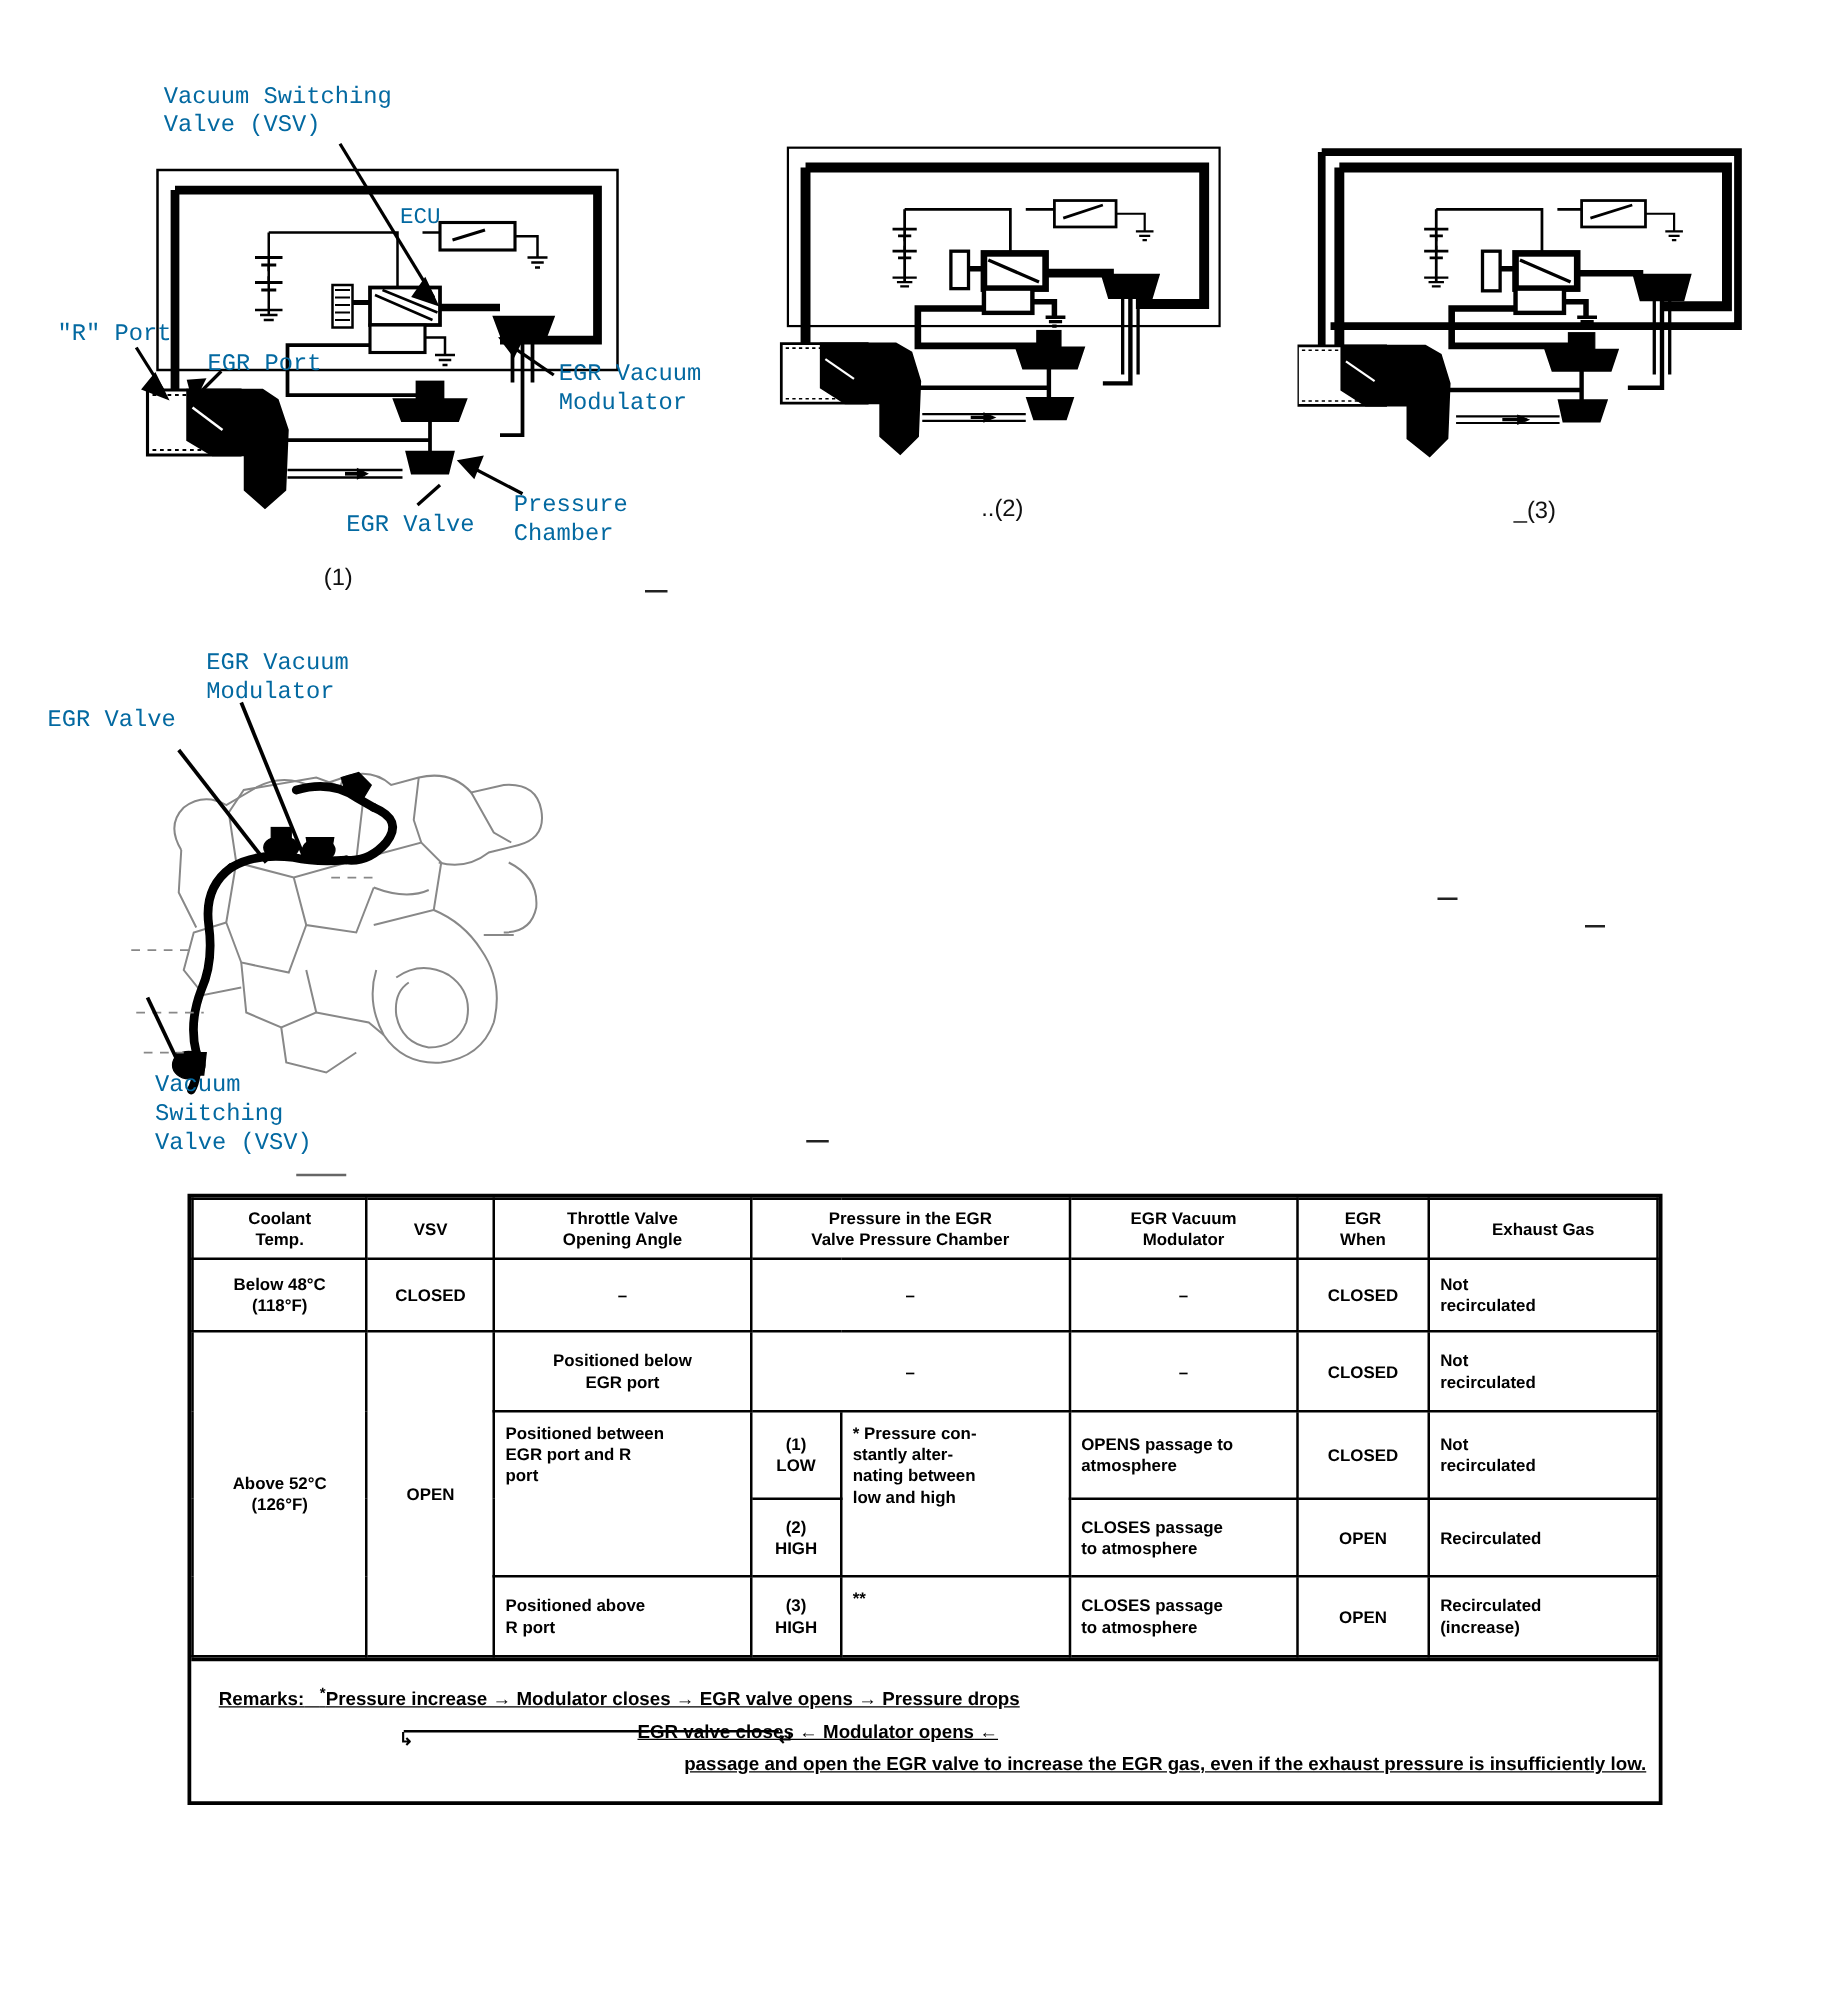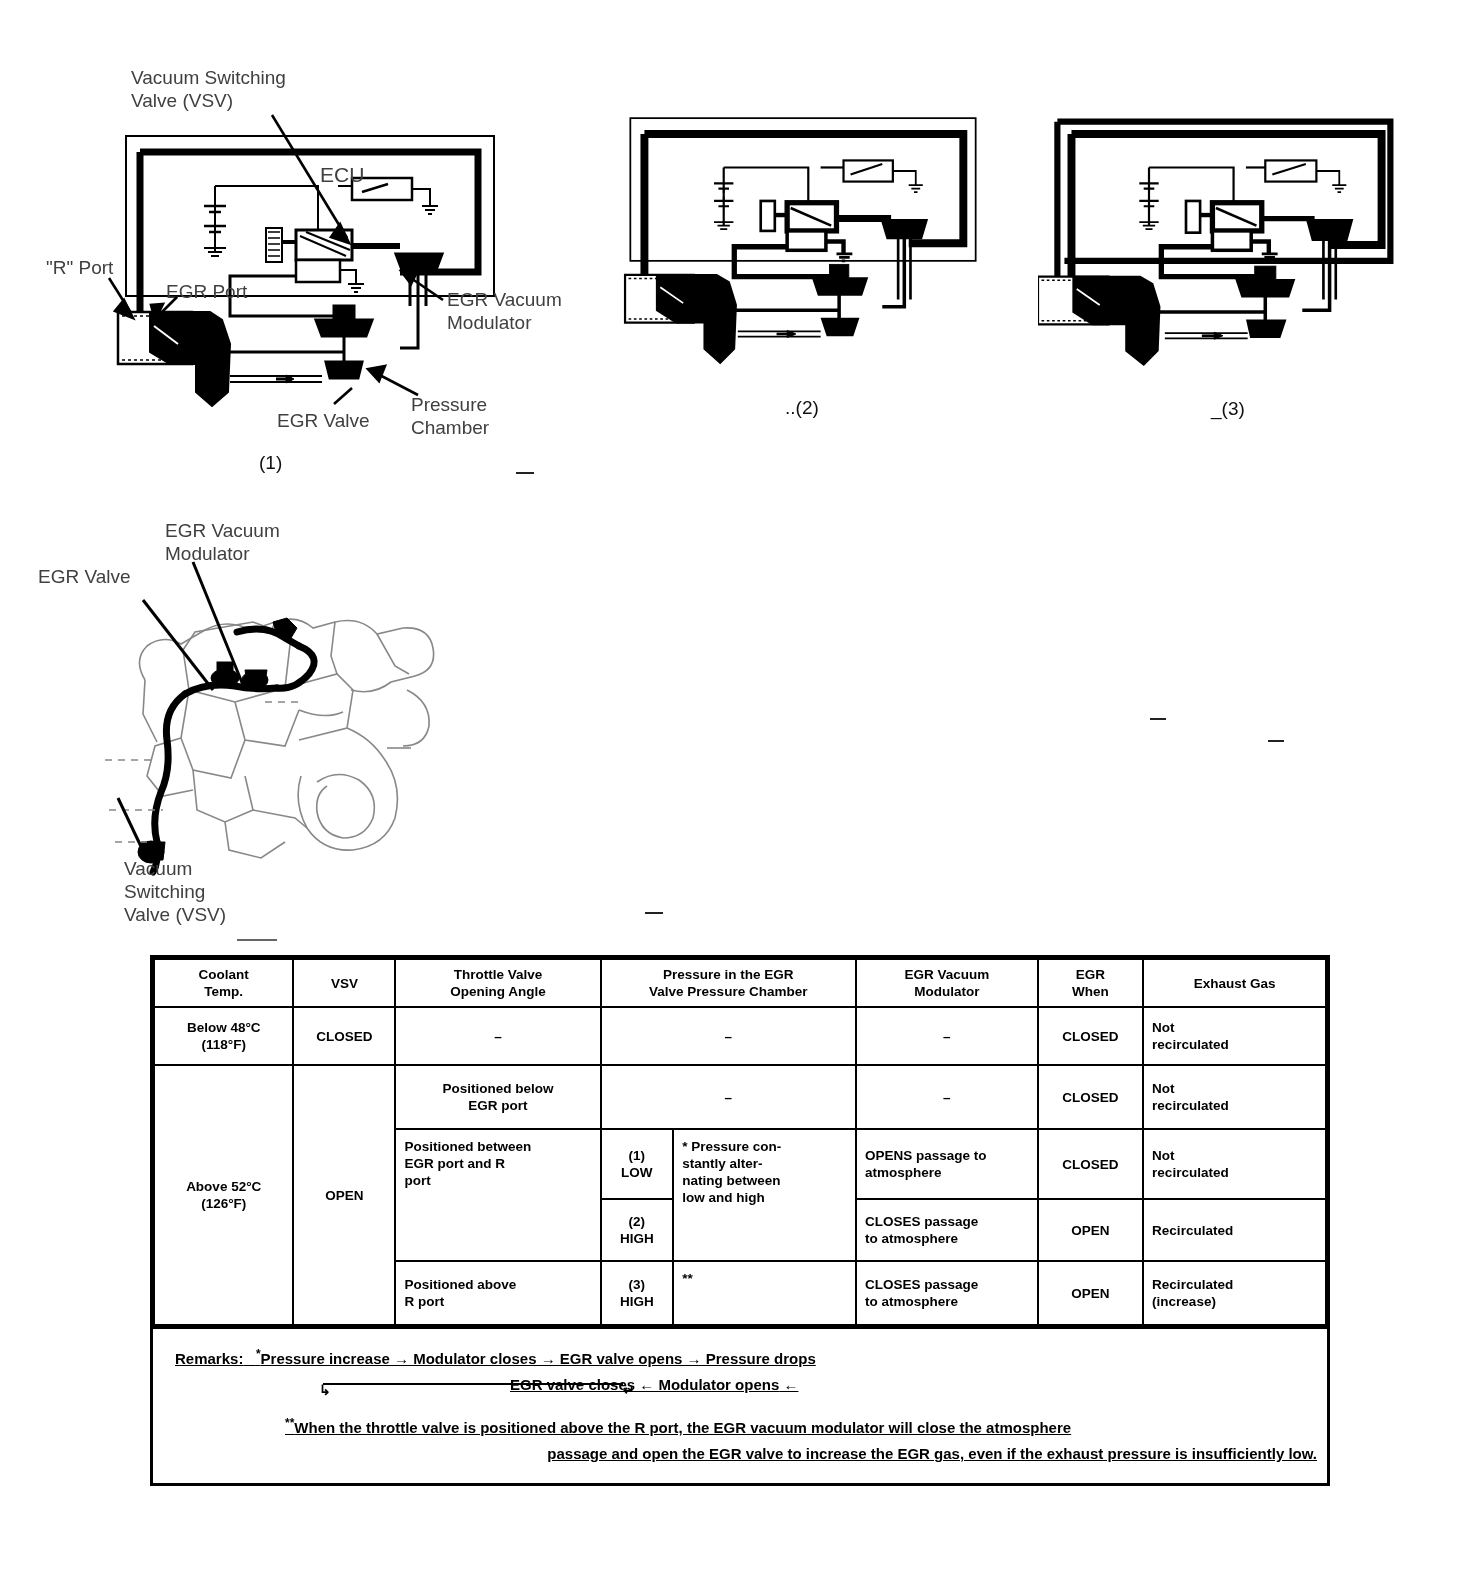--- a/index.html
+++ b/index.html
@@ -1,20 +1,20 @@
 <!DOCTYPE html>
 <html><head>
 <meta charset="utf-8">
 <style>
   html,body{margin:0;padding:0;background:#fff;}
   body{width:1463px;height:1596px;position:relative;font-family:"Liberation Sans",sans-serif;color:#000;}
   .canvas{position:relative;width:1463px;height:1596px;overflow:hidden;}
 
   
-  .lbl{position:absolute;font-size:19px;line-height:23px;color:#404040;white-space:pre;}
+  .lbl{position:absolute;font-size:19px;line-height:23px;color:#0369a1;white-space:pre;font-family:Liberation Mono, monospace;}
   .fignum{position:absolute;font-size:19px;color:#111;}
 
   
   .diagram{position:absolute;}
   .dsvg{display:block;}
 
   
   .tbl-wrap{position:absolute;left:150px;top:955px;width:1180px;border:3px solid #000;box-sizing:border-box;background:#fff;}
   table.spec{border-collapse:collapse;width:100%;table-layout:fixed;}
   table.spec td,table.spec th{border:2px solid #000;padding:6px 8px;font-size:13.5px;font-weight:bold;vertical-align:middle;line-height:17px;}
@@ -96,21 +96,21 @@
         <path d="M96 222 L244 222" stroke-width="3"></path>
         <path d="M130 246 L222 246 M130 252 L222 252" stroke-width="2"></path>
         <path d="M176 249 L192 249" stroke-width="3"></path>
         <path d="M186 245 L194 249 L186 253 Z" fill="#000"></path>
       </g>
     </svg>
   </div>
 
   <span class="lbl" style="left:131px;top:66px;">Vacuum Switching
 Valve (VSV)</span>
-  <span class="lbl" style="left:320px;top:163px;font-size:21px;">ECU</span>
+  <span class="lbl" style="left:320px;top:163px;font-size:18px;">ECU</span>
   <span class="lbl" style="left:46px;top:256px;">"R" Port</span>
   <span class="lbl" style="left:166px;top:280px;">EGR Port</span>
   <span class="lbl" style="left:447px;top:288px;">EGR Vacuum
 Modulator</span>
   <span class="lbl" style="left:277px;top:409px;">EGR Valve</span>
   <span class="lbl" style="left:411px;top:393px;">Pressure
 Chamber</span>
   <span class="fignum" style="left:259px;top:452px;">(1)</span>
 
   <svg style="position:absolute;left:0;top:0;width:1463px;height:1596px;pointer-events:none;">
@@ -432,18 +432,17 @@
     </table>
 
     <div class="remarks">
       <span class="rrow r1"><span>Remarks:</span>&nbsp;&nbsp;&nbsp;<span class="sup">*</span><span>Pressure increase → Modulator closes → EGR valve opens → Pressure drops</span></span>
       <span class="rrow r2">
         <span class="arrowL">↳</span>
         <span class="loopline"></span>
         <span style="display:inline-block;width:160px;"></span><span>EGR valve closes ← Modulator opens</span> ←
         <span class="arrowR">↵</span>
       </span>
-      <span class="rrow r3"><span class="sup">**</span><span>When the throttle valve is positioned above the R port, the EGR vacuum modulator will close the atmosphere</span></span>
       <span class="rrow r4">passage and open the EGR valve to increase the EGR gas, even if the exhaust pressure is insufficiently low.</span>
     </div>
   </div>
 
 </div>
 
 </body></html>

